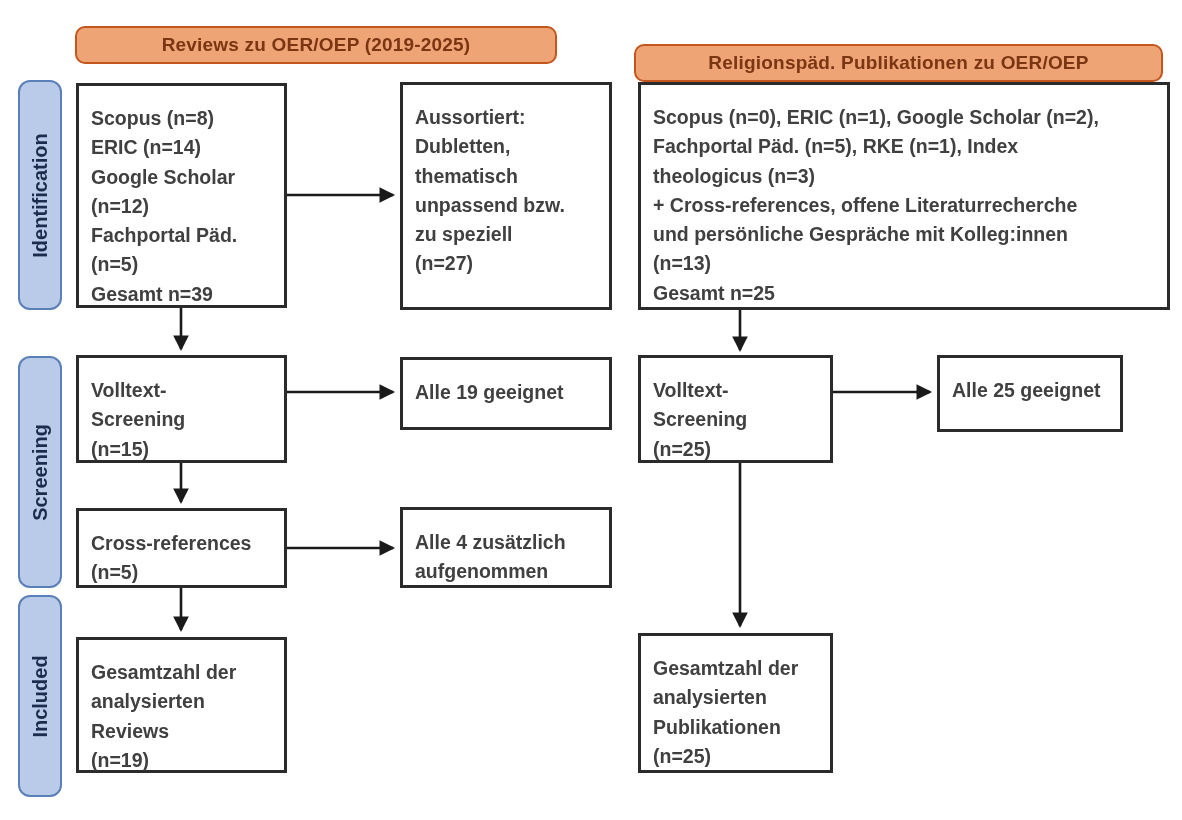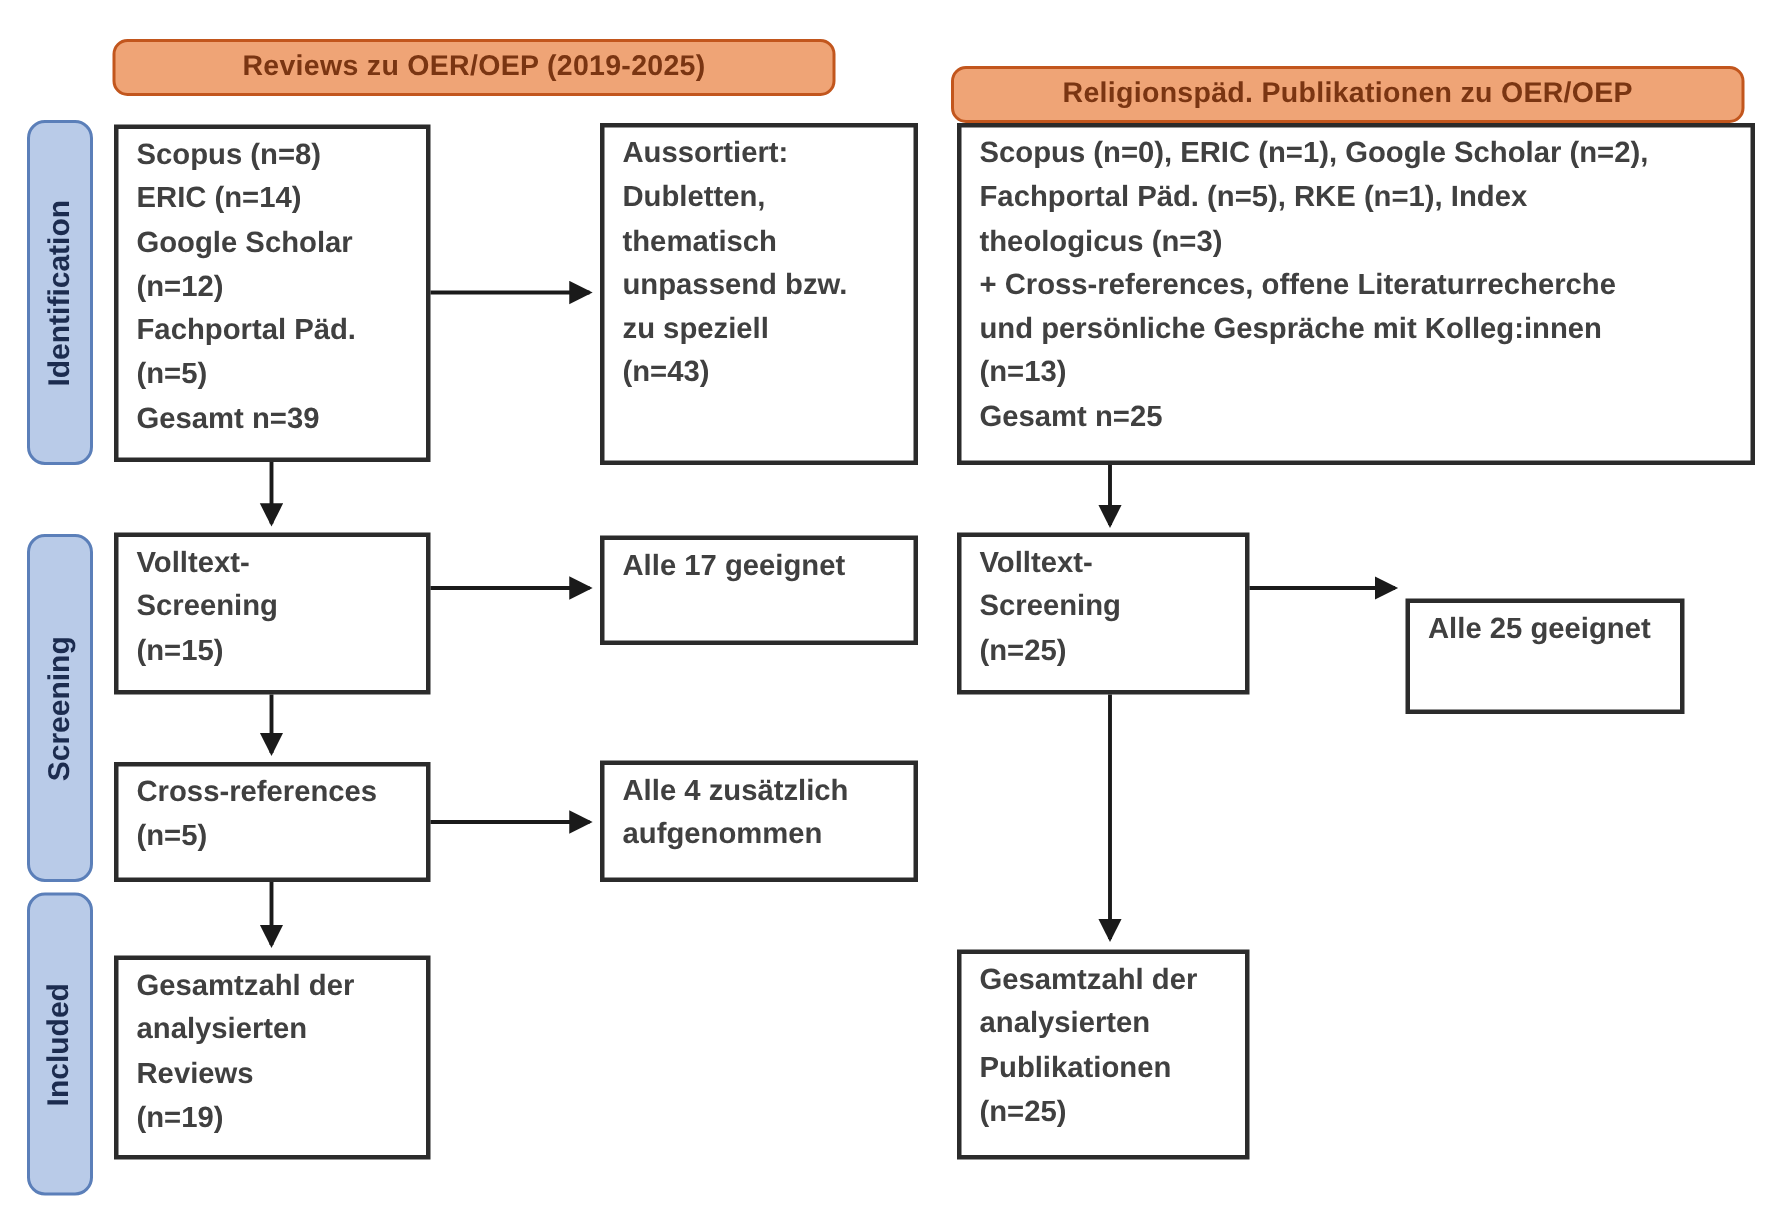--- a/index.html
+++ b/index.html
@@ -28,21 +28,21 @@
   }
   .stage span{
     transform:rotate(-90deg); white-space:nowrap;
     font-size:20px; font-weight:700;
   }
   .box{
     position:absolute; box-sizing:border-box;
     background:#fff; border:3px solid var(--box-border);
     color:var(--box-text);
     font-size:19.5px; font-weight:700; line-height:1.5;
-    white-space:pre-line; padding:3px 8px 6px 12px;
+    white-space:pre-line; padding:18px 8px 6px 12px;
   }
   svg.arrows{position:absolute; left:0; top:0; pointer-events:none;}
   svg.arrows line{stroke:var(--arrow); stroke-width:2.6px;}
   svg.arrows .head{fill:var(--arrow);}
 </style>
 </head>
 <body>
 
 <div class="canvas">
 
@@ -64,37 +64,37 @@
 Google Scholar
 (n=12)
 Fachportal Päd.
 (n=5)
 Gesamt n=39</div>
   <div class="box" style="left:400px; top:82px; width:212px; height:228px;">Aussortiert:
 Dubletten,
 thematisch
 unpassend bzw.
 zu speziell
-(n=43)</div>
+(n=27)</div>
   <div class="box" style="left:638px; top:82px; width:532px; height:228px;">Scopus (n=0), ERIC (n=1), Google Scholar (n=2),
 Fachportal Päd. (n=5), RKE (n=1), Index
 theologicus (n=3)
 + Cross-references, offene Literaturrecherche
 und persönliche Gespräche mit Kolleg:innen
 (n=13)
 Gesamt n=25</div>
 
   <div class="box" style="left:76px; top:355px; width:211px; height:108px;">Volltext-
 Screening
 (n=15)</div>
-  <div class="box" style="left:400px; top:357px; width:212px; height:73px;">Alle 17 geeignet</div>
+  <div class="box" style="left:400px; top:357px; width:212px; height:73px;">Alle 19 geeignet</div>
   <div class="box" style="left:638px; top:355px; width:195px; height:108px;">Volltext-
 Screening
 (n=25)</div>
-  <div class="box" style="left:937px; top:355px; width:186px; height:77px;margin-top:44px;">Alle 25 geeignet</div>
+  <div class="box" style="left:937px; top:355px; width:186px; height:77px;">Alle 25 geeignet</div>
 
   <div class="box" style="left:76px; top:508px; width:211px; height:80px;">Cross-references
 (n=5)</div>
   <div class="box" style="left:400px; top:507px; width:212px; height:81px;">Alle 4 zusätzlich
 aufgenommen</div>
 
   <div class="box" style="left:76px; top:637px; width:211px; height:136px;">Gesamtzahl der
 analysierten
 Reviews
 (n=19)</div>

